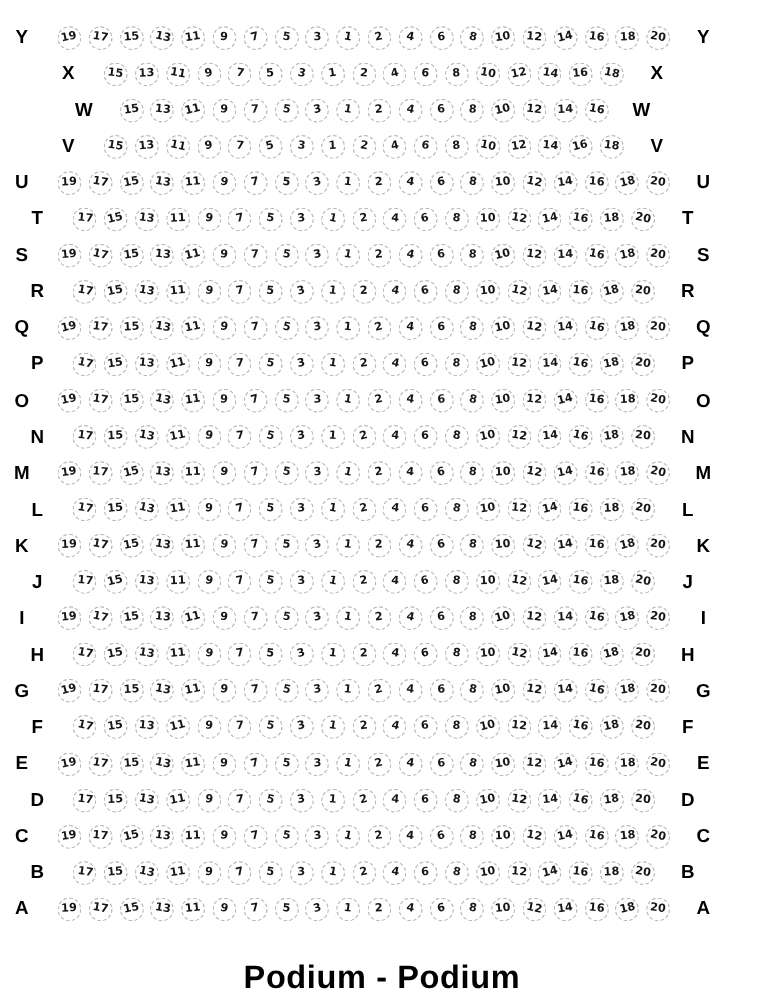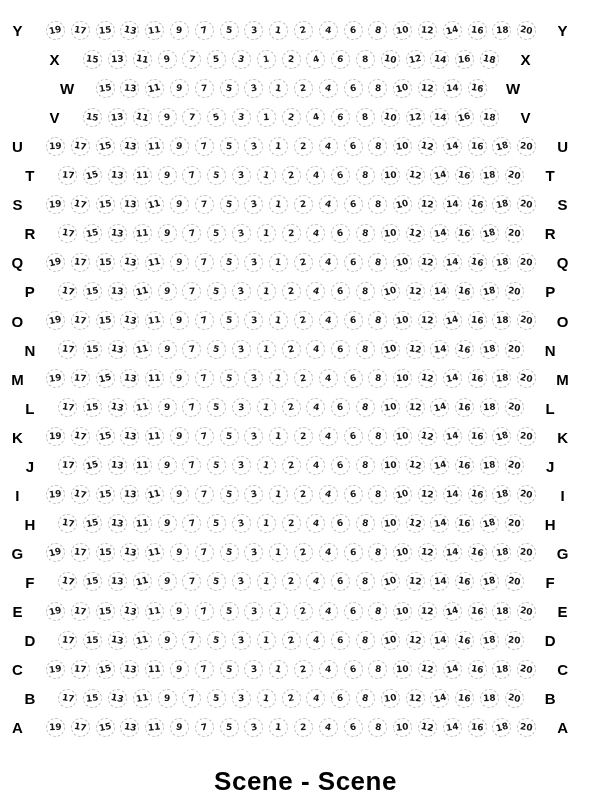--- a/index.html
+++ b/index.html
@@ -1514,14 +1514,14 @@
       <div class="seat" style="left: 467.5px; top: 717.7px;">
         <span style="transform: rotate(5deg);">16</span>
       </div>
       <div class="seat" style="left: 492.3px; top: 717.7px;">
         <span style="transform: rotate(-14deg);">18</span>
       </div>
       <div class="seat" style="left: 517.1px; top: 717.7px;">
         <span style="transform: rotate(7deg);">20</span>
       </div>
     </div>
-  <div id="stage">Scene - Scene</div>
+  <div id="stage">Podium - Podium</div>
 </div>
 
 </body></html>

